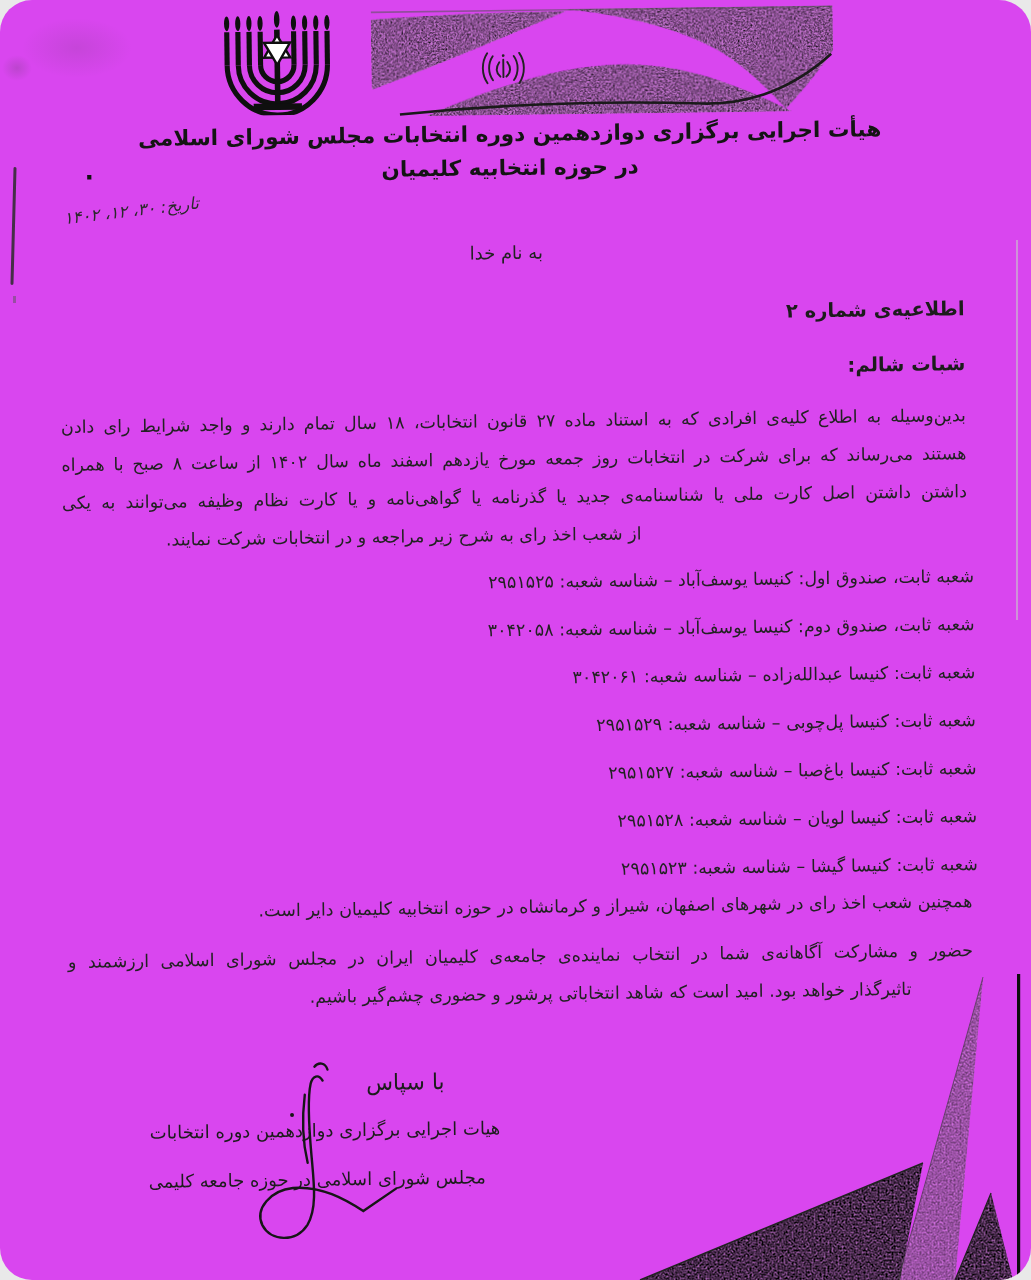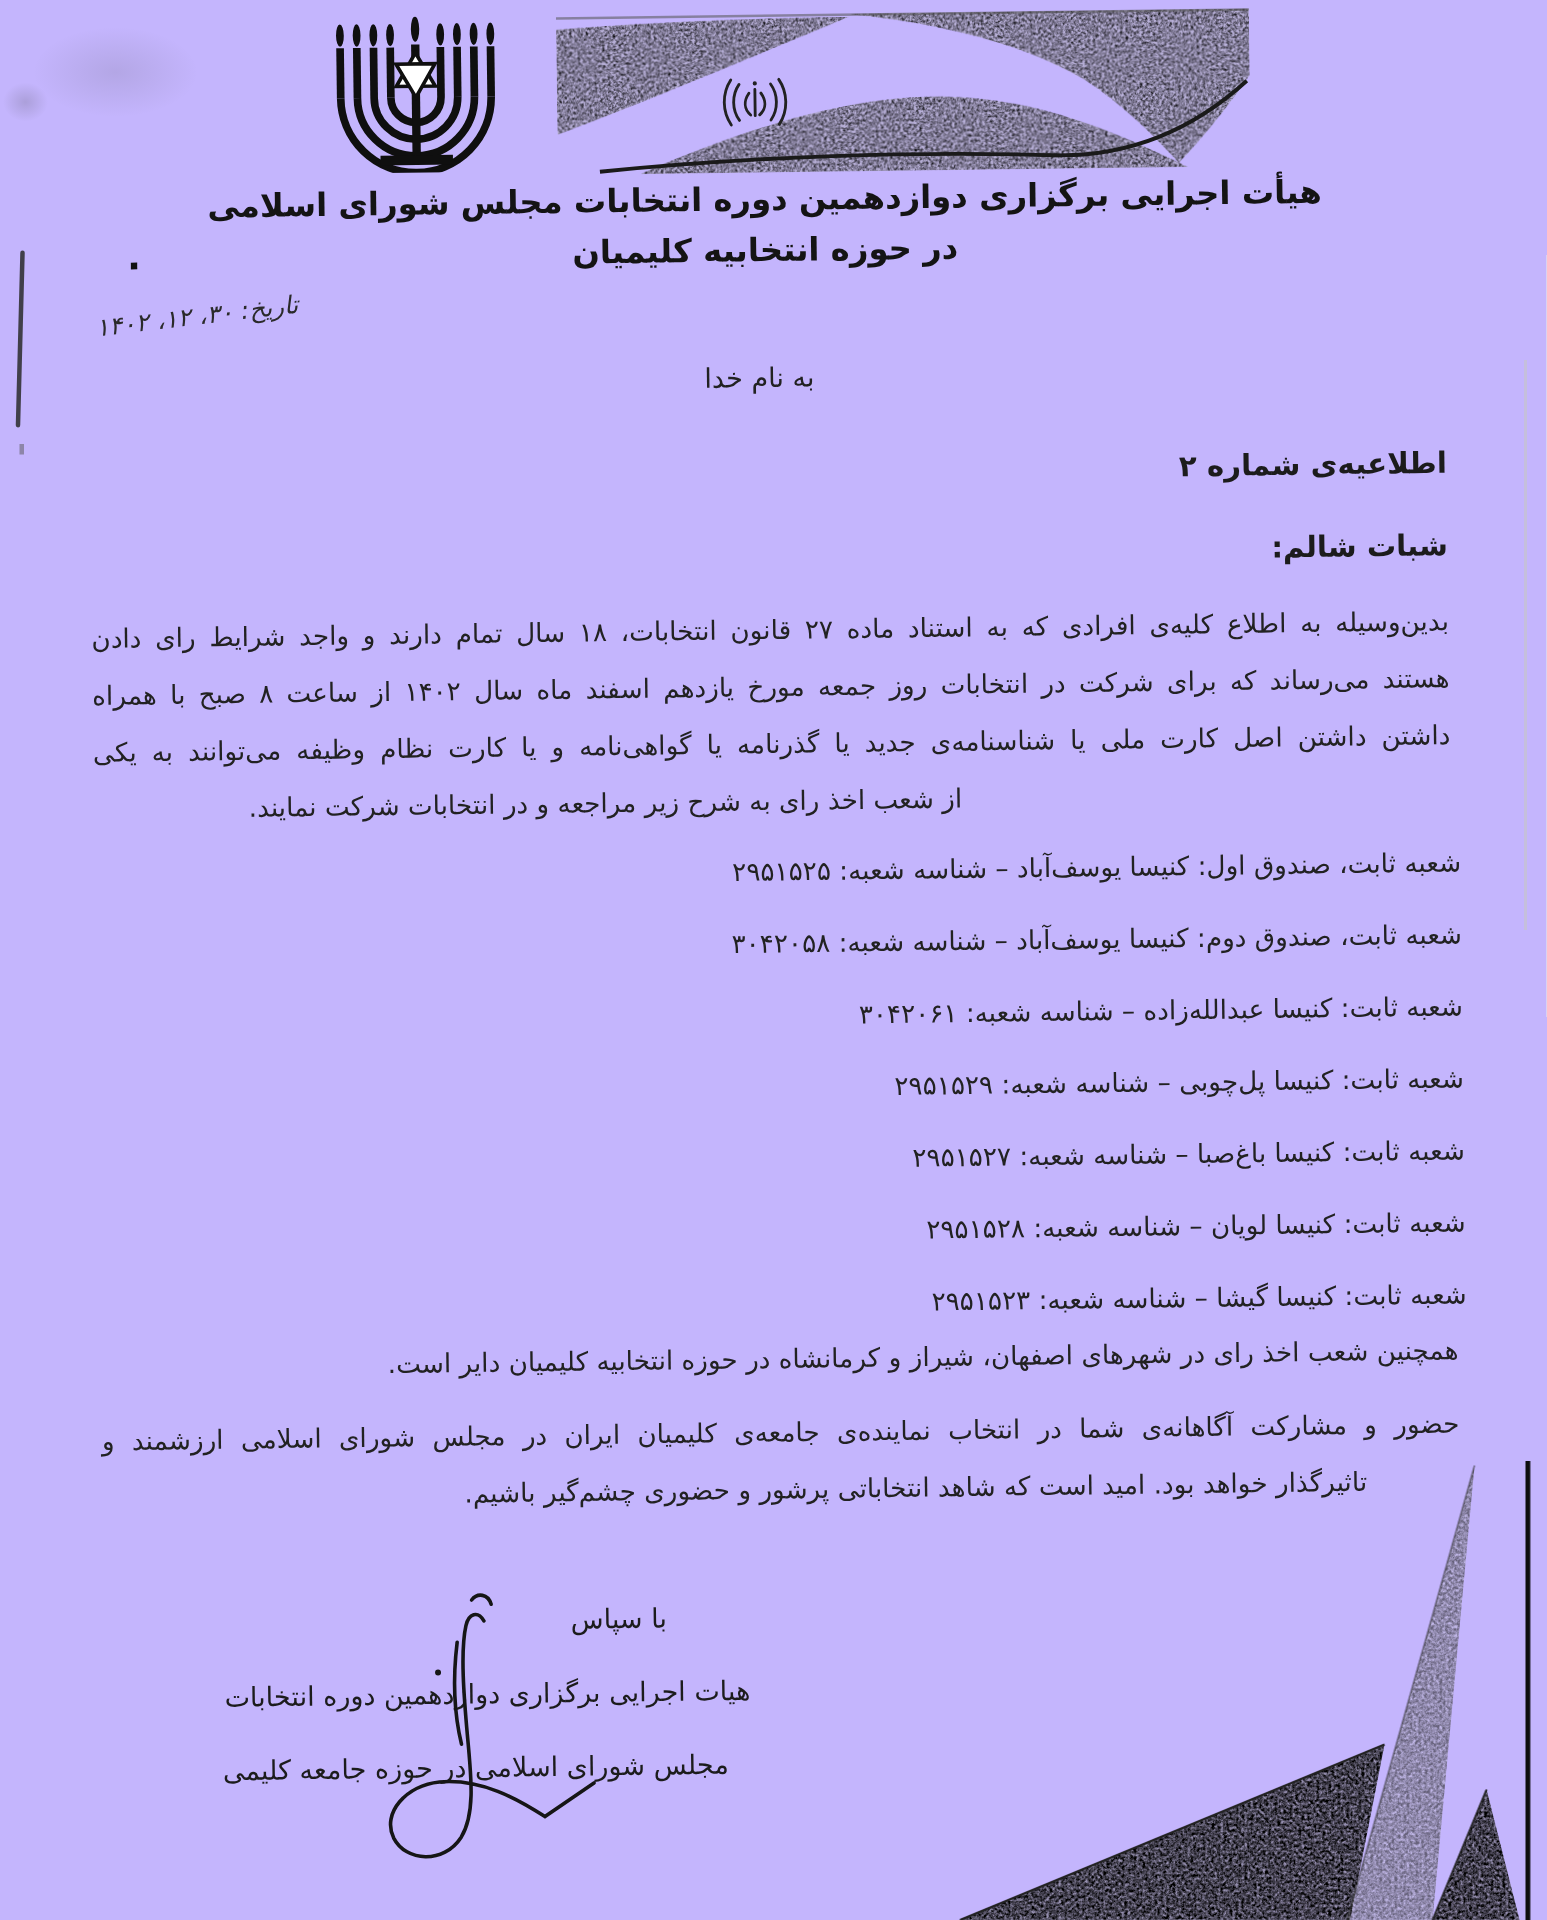--- a/index.html
+++ b/index.html
@@ -1,19 +1,19 @@
 <!DOCTYPE html>
 <html lang="fa"><head>
 <meta charset="utf-8">
 <style>
   html,body{margin:0;padding:0;background:#e9e9e9;}
   .page{
     position:relative;width:1031px;height:1280px;margin:0 auto;
-    background:#c4b5fd;overflow:hidden;
-    font-family:"DejaVu Sans",sans-serif;color:#1c1c1c;
+    background:#d946ef;overflow:hidden;
+    font-family:"DejaVu Sans",sans-serif;color:#1c1c1c;border-radius:32px;
   }
   .content{position:absolute;inset:0;transform:rotate(-0.75deg);transform-origin:50% 45%;}
   .abs{position:absolute;}
   .rtl{direction:rtl;unicode-bidi:plaintext;}
   
   .menorah{left:222px;top:8px;width:124px;height:104px;}
   .banner{left:378px;top:8px;width:462px;height:107px;}
   .title-block{left:60px;right:60px;top:117px;text-align:center;font-weight:bold;
     font-size:21.5px;line-height:34px;color:#141414;}
   .stray-dot{left:90px;top:152px;font-size:24px;font-weight:bold;color:#111;}
@@ -27,21 +27,21 @@
   .para .line{line-height:38px;white-space:nowrap;}
   .just{white-space:normal !important;text-align:justify;text-align-last:justify;}
   .p1{top:402px;}
   .p1 .indent4{text-align:right;padding-right:326px;white-space:nowrap;}
   .branches{right:57px;top:558px;font-size:17.5px;color:#222;}
   .branches .line{line-height:48px;text-align:right;white-space:nowrap;}
   .cities{top:888px;text-align:right;}
   .closing{top:937px;}
   .closing .l2{text-align:right;padding-right:62px;}
   
-  .sig-thanks{right:593px;top:1068px;font-size:18px;}
+  .sig-thanks{right:593px;top:1068px;font-size:22px;}
   .sig-line1{right:538px;top:1117px;font-size:18px;}
   .sig-line2{right:553px;top:1166px;font-size:18px;}
   .sig-scribble{left:228px;top:1056px;width:180px;height:196px;}
   
   .edge-line-left{left:12px;top:167px;width:2.5px;height:118px;background:#2a2a2a;
     border-radius:2px;transform:rotate(1.5deg);opacity:.85;}
   .speck-left{left:13px;top:296px;width:3px;height:7px;background:#555;opacity:.5;}
   .smudge-tl{left:22px;top:18px;width:110px;height:60px;
     background:radial-gradient(closest-side,rgba(60,60,60,.12),rgba(60,60,60,0));}
   .smudge-tl2{left:2px;top:55px;width:30px;height:26px;

